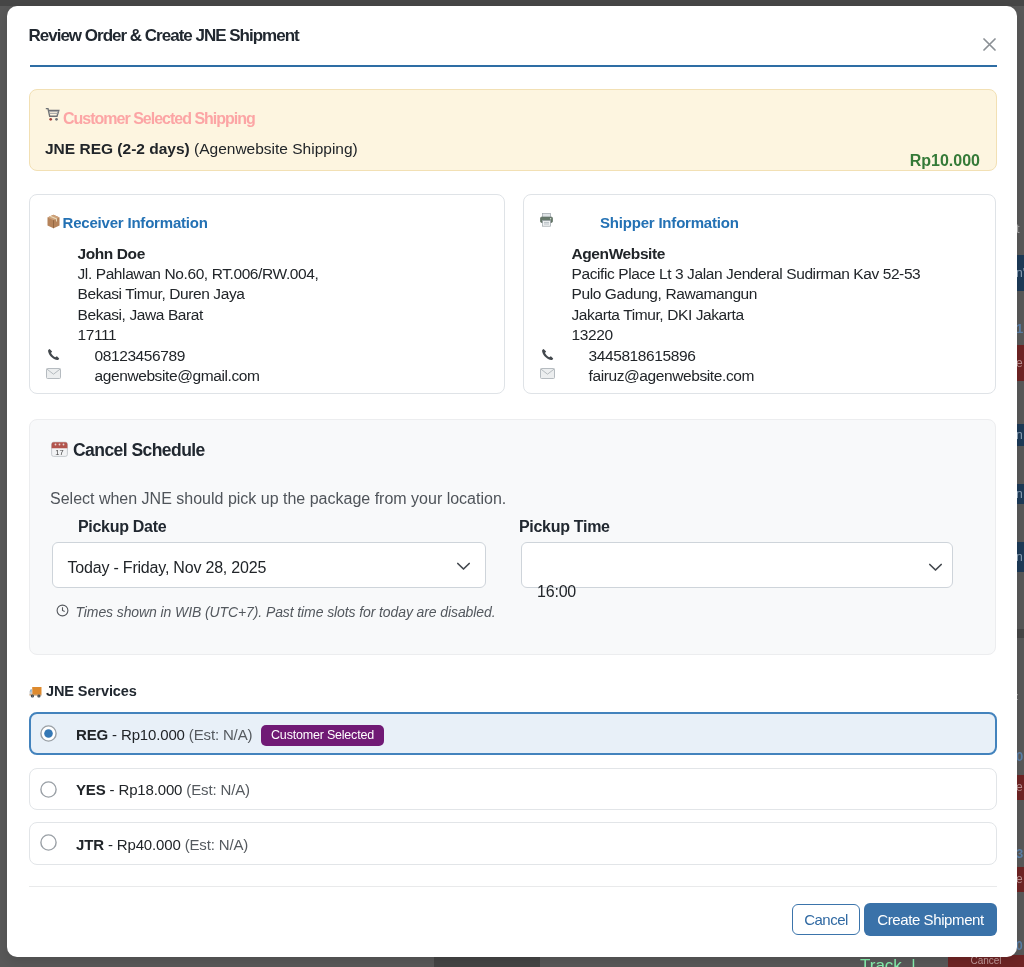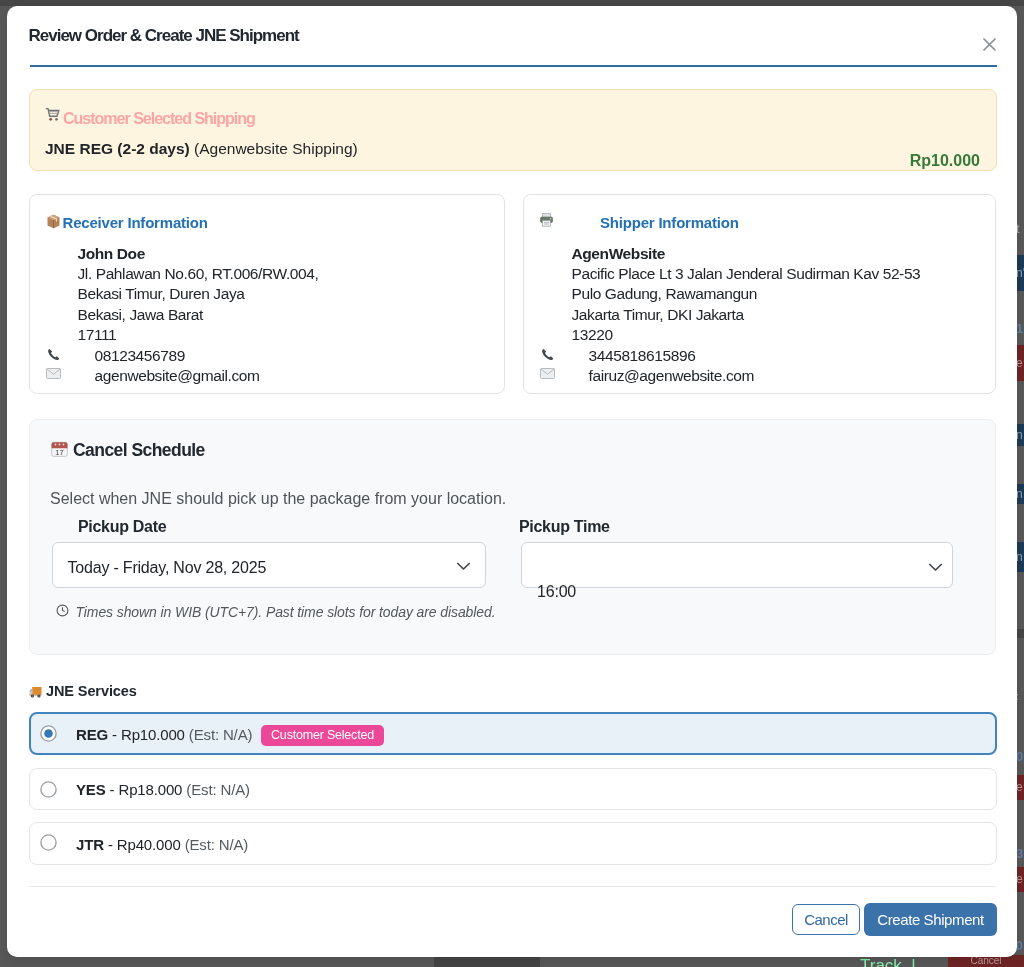--- a/index.html
+++ b/index.html
@@ -26,21 +26,21 @@
   .select { top:542px; height:46px; background:#fff; border:1px solid #ced4da; border-radius:6px; }
   .seltxt { font-size:16px; color:#212529; letter-spacing:-0.2px; }
   .psnote { left:75.5px; top:603.8px; font-size:14px; font-style:italic; color:#53585e; letter-spacing:-0.1px; }
   .svclabel { left:46px; top:682.5px; font-size:14.5px; font-weight:bold; color:#212830; letter-spacing:-0.1px; }
   .opt { left:29px; width:968px; border-radius:8px; }
   .opt1 { top:712px; height:43px; background:#e8f0f8; border:2px solid #4383bd; }
   .opt2 { top:767.5px; height:42px; background:#fff; border:1px solid #e2e5e8; }
   .opt3 { top:822px; height:43px; background:#fff; border:1px solid #e2e5e8; }
   .optxt { left:76px; font-size:15px; color:#212529; letter-spacing:-0.15px; }
   .est { color:#555a5f; }
-  .badge { left:261px; top:725px; width:123px; height:21px; background:#ec4899; border-radius:5px; color:#fff; font-size:12.5px; text-align:center; line-height:21px; letter-spacing:-0.2px; }
+  .badge { left:261px; top:725px; width:123px; height:21px; background:#701a75; border-radius:5px; color:#fff; font-size:12.5px; text-align:center; line-height:21px; letter-spacing:-0.2px; }
   .hrline { left:29px; top:886px; width:968px; height:1px; background:#e9eaeb; }
   .btn-cancel { left:792px; top:904px; width:68px; height:31px; background:#fff; border:1px solid #3b74ab; border-radius:6px; color:#3069a2; font-size:15px; text-align:center; line-height:29px; letter-spacing:-0.5px; }
   .btn-primary { left:864px; top:903px; width:133px; height:32.5px; background:#3a72a9; border-radius:6px; color:#fff; font-size:15px; text-align:center; line-height:33px; letter-spacing:-0.4px; }
   .bgr { position:absolute; left:1016px; width:8px; }
 </style>
 </head>
 <body>
 
 <div class="abs" style="left:0; top:0; width:1024px; height:6px; background:rgb(70,70,70);"></div>
 <div class="bgr" style="top:219px; height:15px; background:rgb(88,88,88);"><span style="color:#a8a8a8; font-size:13px;">t</span></div>

